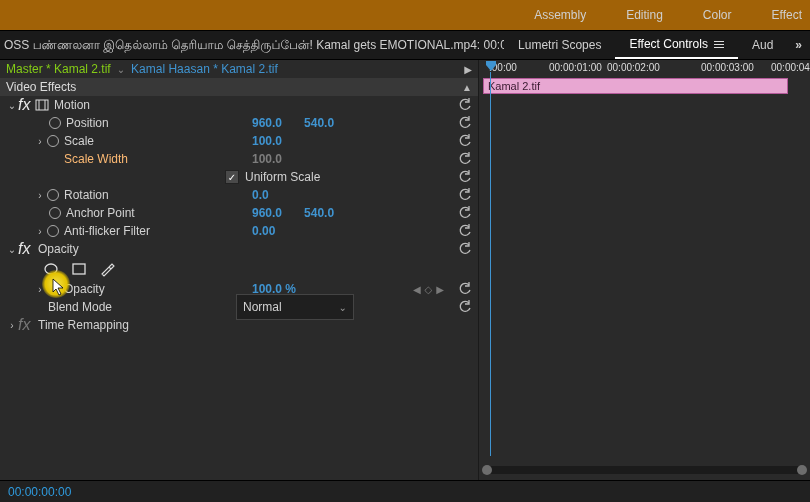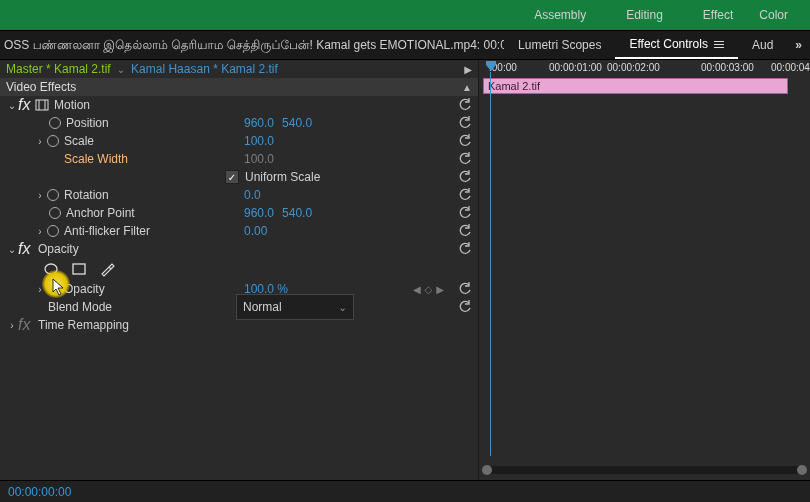--- a/index.html
+++ b/index.html
@@ -1,19 +1,19 @@
 <!DOCTYPE html>
 <html><head>
 <meta charset="utf-8">
 <style>
   * { margin: 0; padding: 0; box-sizing: border-box; font-family: "Segoe UI", Arial, sans-serif; }
   body { background: #1e1e1e; color: #bdbdbd; font-size: 12px; width: 810px; height: 502px; overflow: hidden; position: relative; }
 
   
-  .workspace-tabs { height: 30px; display: flex; align-items: center; justify-content: flex-end; padding-right: 2px; background: #15803d; padding-left: 10px; }
+  .workspace-tabs { height: 30px; display: flex; align-items: center; justify-content: flex-end; padding-right: 2px; background: #a16207; padding-left: 10px; }
   .workspace-tabs .tab { padding: 7px 20px 8px; color: #cfcfcf; font-size: 12px; cursor: pointer; }
   .workspace-tabs .tab.cut { padding-right: 6px; }
 
   
   .panel-header { height: 30px; display: flex; align-items: center; background: #1a1a1a; border-top: 1px solid #000; border-bottom: 1px solid #000; padding-left: 4px; }
   .panel-header .src { flex: 1; color: #cfcfcf; white-space: nowrap; overflow: hidden; font-size: 12px; }
   .panel-header .ptab { padding: 0 14px; color: #cfcfcf; font-size: 12px; cursor: pointer; height: 100%; display: flex; align-items: center; position: relative; }
   .panel-header .ptab.active { border-bottom: 2px solid #fff; color: #fff; }
   .panel-header .menu-icon { display: inline-flex; flex-direction: column; gap: 2px; margin-left: 6px; }
   .panel-header .menu-icon span { width: 10px; height: 1px; background: #ddd; display: block; }
@@ -40,21 +40,21 @@
   .row .caret { width: 12px; display: inline-flex; justify-content: center; color: #bbb; cursor: pointer; font-size: 10px; }
   .row .caret.blank { visibility: hidden; }
   .row .fx { width: 16px; color: #e9e9e9; font-size: 16px; font-style: italic; }
   .row .box-icon { width: 16px; display: inline-flex; align-items: center; justify-content: center; }
   .row .box-icon svg { display: block; }
   .row .stopwatch { width: 14px; height: 14px; display: inline-flex; align-items: center; justify-content: center; margin-right: 4px; }
   .row .stopwatch::before { content: ""; width: 10px; height: 10px; border: 1px solid #aaa; border-radius: 50%; display: block; }
   .row .stopwatch.nosw::before { display: none; }
   .row .lbl { flex: 0 0 auto; color: #d2d2d2; }
   .row .lbl.dim { color: #fdba74; }
-  .row .valarea { position: absolute; left: 244px; display: flex; gap: 8px; }
+  .row .valarea { position: absolute; left: 252px; display: flex; gap: 22px; font-weight: bold; }
   .row .val { color: #3f94d1; cursor: ew-resize; }
   .row .val.dim { color: #7d7d7d; cursor: default; }
   .row .reset { position: absolute; right: 6px; color: #bbb; cursor: pointer; }
   .row .reset svg { display: block; }
   .row .kfnav { position: absolute; right: 34px; display: flex; align-items: center; gap: 4px; color: #7a7a7a; font-size: 10px; }
   .row .kfnav span { cursor: pointer; }
   .indent2 { padding-left: 48px; }
   .indent2b { padding-left: 34px; }
 
   .checkbox-line { position: absolute; left: 225px; display: flex; align-items: center; gap: 6px; }
@@ -89,22 +89,22 @@
   
   .footer { height: 22px; display: flex; align-items: center; padding: 0 8px; background: #212121; border-top: 1px solid #000; }
   .footer .tc { color: #2f9bdf; font-size: 12px; }
 </style>
 </head>
 <body>
 
 <div class="workspace-tabs">
   <div class="tab">Assembly</div>
   <div class="tab">Editing</div>
+  <div class="tab">Color</div>
   <div class="tab cut">Effect</div>
-  <div class="tab">Color</div>
 </div>
 
 <div class="panel-header">
   <div class="src">OSS பண்ணலனா இதெல்லாம் தெரியாம செத்திருப்பேன்! Kamal gets EMOTIONAL.mp4: 00:00:00:00</div>
   <div class="ptab">Lumetri Scopes</div>
   <div class="ptab active">
     <span>Effect Controls</span>
     <span class="menu-icon">
         <span></span>
         <span></span>

